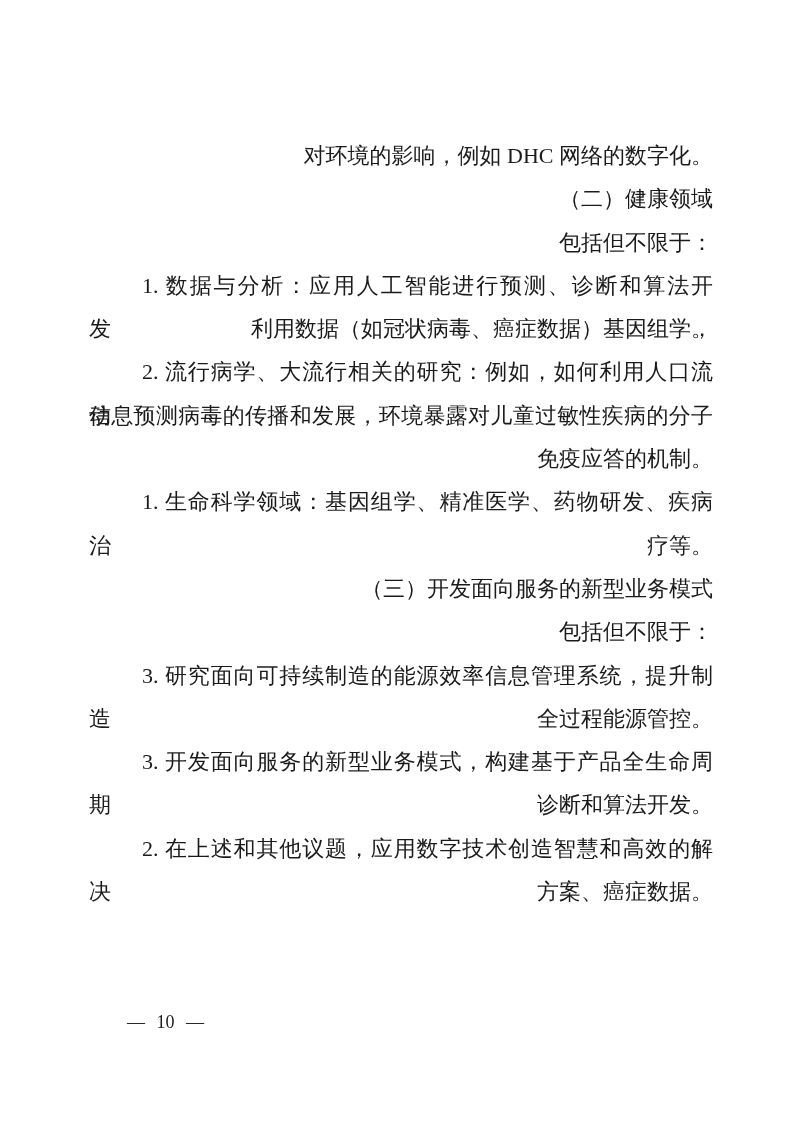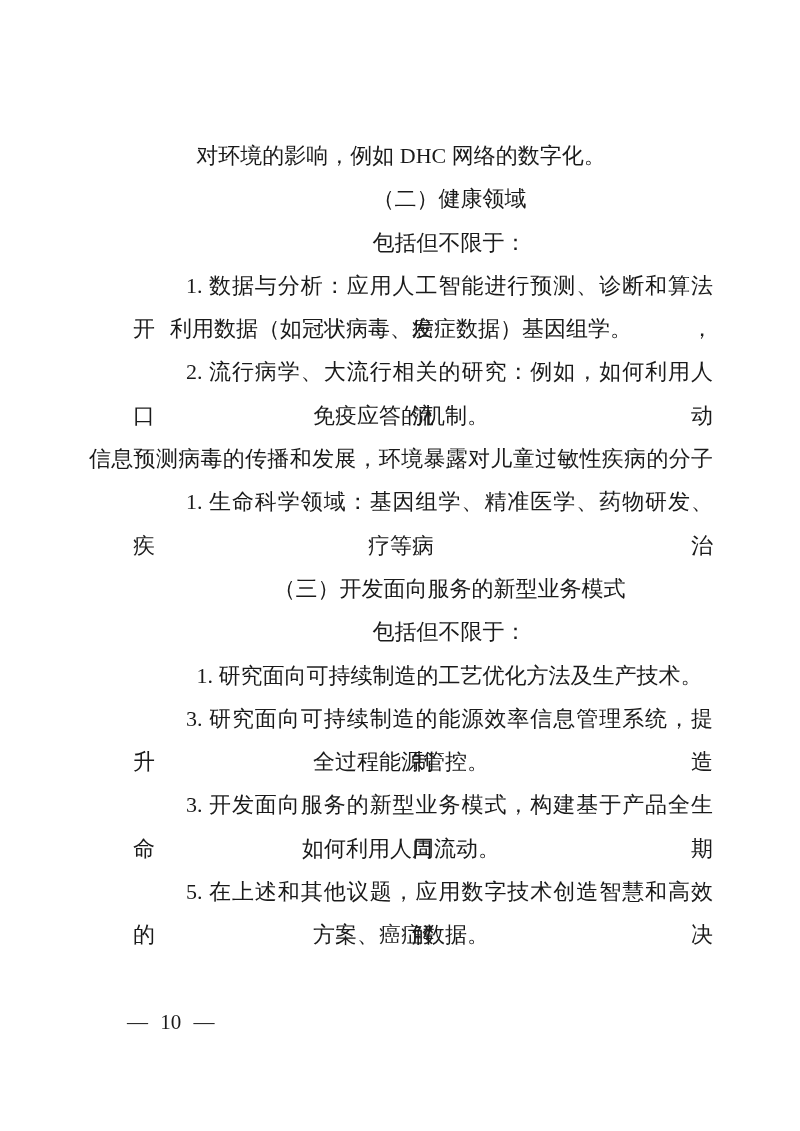--- a/index.html
+++ b/index.html
@@ -24,61 +24,59 @@
     position: absolute;
     left: 89px;
     top: 134px;
     width: 624px;
     font-size: 22px;
     color: #1a1a1a;
   }
   .line {
     height: 43.3px;
     line-height: 43.3px;
-    text-align: center;
+    text-align: right;
     white-space: nowrap;
   }
   .line.indent {
     text-indent: 53px;
-    margin-left: 44px;
   }
   .line.justify {
     white-space: normal;
     text-align: justify;
     text-align-last: justify;
   }
   .page-number {
     position: absolute;
     left: 127px;
     top: 1005px;
-    font-size: 21px;
+    font-size: 18px;
     line-height: 34px;
     word-spacing: 7px;
     color: #1a1a1a;
   }
 </style>
 </head>
 <body>
 
 <div class="page">
   <div class="doc-text">
     <div class="line">对环境的影响，例如 DHC 网络的数字化。</div>
     <div class="line indent">（二）健康领域</div>
     <div class="line indent">包括但不限于：</div>
     <div class="line indent justify">1. 数据与分析：应用人工智能进行预测、诊断和算法开发，</div>
     <div class="line">利用数据（如冠状病毒、癌症数据）基因组学。</div>
     <div class="line indent justify">2. 流行病学、大流行相关的研究：例如，如何利用人口流动</div>
+    <div class="line justify">信息预测病毒的传播和发展，环境暴露对儿童过敏性疾病的分子</div>
     <div class="line">免疫应答的机制。</div>
-    <div class="line justify">信息预测病毒的传播和发展，环境暴露对儿童过敏性疾病的分子</div>
     <div class="line indent justify">1. 生命科学领域：基因组学、精准医学、药物研发、疾病治</div>
     <div class="line">疗等。</div>
     <div class="line indent">（三）开发面向服务的新型业务模式</div>
     <div class="line indent">包括但不限于：</div>
-    <div class="line indent">1. 研究面向可持续制造的工艺优化方法及生产技术。</div>
     <div class="line indent justify">3. 研究面向可持续制造的能源效率信息管理系统，提升制造</div>
     <div class="line">全过程能源管控。</div>
     <div class="line indent justify">3. 开发面向服务的新型业务模式，构建基于产品全生命周期</div>
-    <div class="line">如何利用人口流动。</div>
-    <div class="line indent justify">5. 在上述和其他议题，应用数字技术创造智慧和高效的解决</div>
+    <div class="line">诊断和算法开发。</div>
+    <div class="line indent justify">2. 在上述和其他议题，应用数字技术创造智慧和高效的解决</div>
     <div class="line">方案、癌症数据。</div>
   </div>
   <div class="page-number">— 10 —</div>
 </div>
 
 </body></html>

